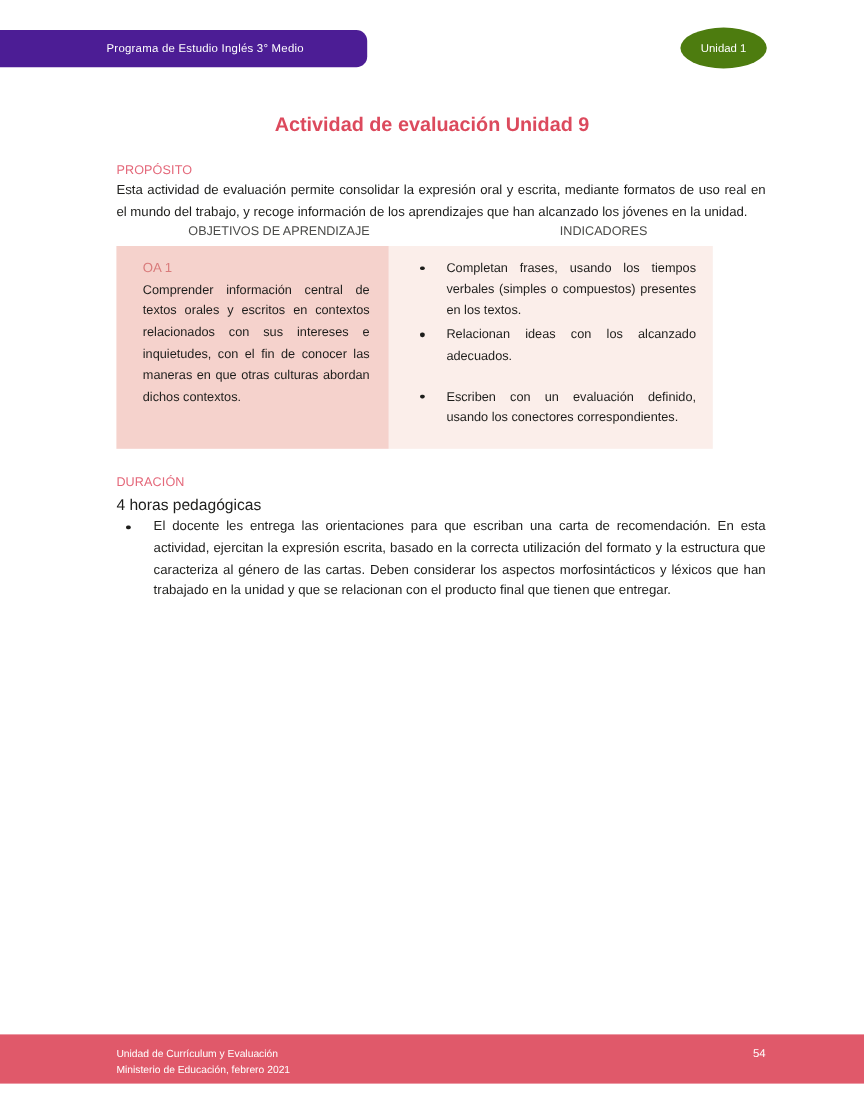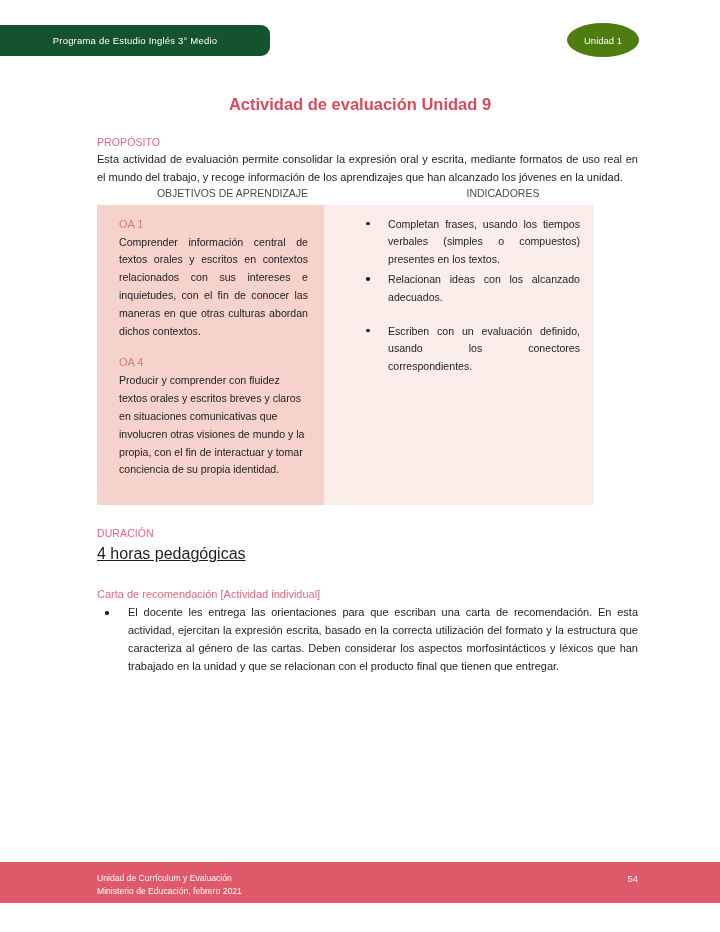--- a/index.html
+++ b/index.html
@@ -16,26 +16,27 @@
     -webkit-font-smoothing: antialiased;
   }
 
   
   .header-banner {
     position: absolute;
     left: 0;
     top: 25px;
     width: 270px;
     height: 31px;
-    background: #14532d;
+    background: #4c1d95;
     border-top-right-radius: 9px;
     border-bottom-right-radius: 9px;
     display: flex;
     align-items: center;
     justify-content: center;
+    padding-left: 36px;
   }
   .header-banner-label {
     color: #ffffff;
     font-size: 9.5px;
     letter-spacing: 0.2px;
     white-space: nowrap;
   }
 
   .unit-badge {
     position: absolute;
@@ -108,27 +109,27 @@
   .oa-th.right { width: 270px; }
 
   .oa-tbody {
     display: flex;
     width: 100%;
     align-items: stretch;
   }
   .oa-col-left {
     width: 227px;
     background: #f5d2cc;
-    padding: 11px 16px 26px 22px;
+    padding: 11px 16px 14px 22px;
     box-sizing: border-box;
   }
   .oa-col-right {
     width: 270px;
     background: #fbeeea;
-    padding: 11px 14px 14px 26px;
+    padding: 11px 14px 14px 10px;
     box-sizing: border-box;
   }
 
   .oa-code {
     color: #d97b7b;
     font-size: 11px;
     margin: 2px 0 4px 0;
   }
   .oa-desc {
     color: #1d1d1b;
@@ -164,24 +165,23 @@
     height: 3.5px;
     border-radius: 50%;
     background: #1d1d1b;
   }
   .ind-item.gap-before { margin-top: 16px; }
 
   
   .duration-block { margin-top: 22px; }
   .duration-value {
     color: #1d1d1b;
-    font-size: 16px;
+    font-size: 13px;
     margin: 0;
     line-height: 1.5;
-    text-decoration: underline;
   }
 
   .subsection-title {
     color: #e4687a;
     font-size: 11px;
     margin: 22px 0 4px 0;
   }
 
   
   .act-list {
@@ -259,24 +259,20 @@
     <div class="oa-thead">
       <div class="oa-th left">OBJETIVOS DE APRENDIZAJE</div>
       <div class="oa-th right">INDICADORES</div>
     </div>
     <div class="oa-tbody">
 
       <div class="oa-col-left">
         <div>
           <div class="oa-code">OA 1</div>
           <p class="oa-desc justify">Comprender información central de textos orales y escritos en contextos relacionados con sus intereses e inquietudes, con el fin de conocer las maneras en que otras culturas abordan dichos contextos.</p>
-        </div>
-        <div>
-          <div class="oa-code">OA 4</div>
-          <p class="oa-desc left last">Producir y comprender con fluidez textos orales y escritos breves y claros en situaciones comunicativas que involucren otras visiones de mundo y la propia, con el fin de interactuar y tomar conciencia de su propia identidad.</p>
         </div>
       </div>
 
       <div class="oa-col-right">
         <ul class="ind-list">
           <li class="ind-item justify">
             <span class="dot"></span>
             <span>Completan frases, usando los tiempos verbales (simples o compuestos) presentes en los textos.</span>
           </li>
           <li class="ind-item justify">
@@ -292,21 +288,20 @@
 
     </div>
   </div>
 
   <div class="duration-block">
     <div class="section-label">DURACIÓN</div>
     <p class="duration-value">4 horas pedagógicas</p>
   </div>
 
   <div>
-    <div class="subsection-title">Carta de recomendación [Actividad individual]</div>
     <ul class="act-list">
       <li class="act-item">
         <span class="dot"></span>
         <span>El docente les entrega las orientaciones para que escriban una carta de recomendación. En esta actividad, ejercitan la expresión escrita, basado en la correcta utilización del formato y la estructura que caracteriza al género de las cartas. Deben considerar los aspectos morfosintácticos y léxicos que han trabajado en la unidad y que se relacionan con el producto final que tienen que entregar.</span>
       </li>
     </ul>
   </div>
 
 </div>
 

